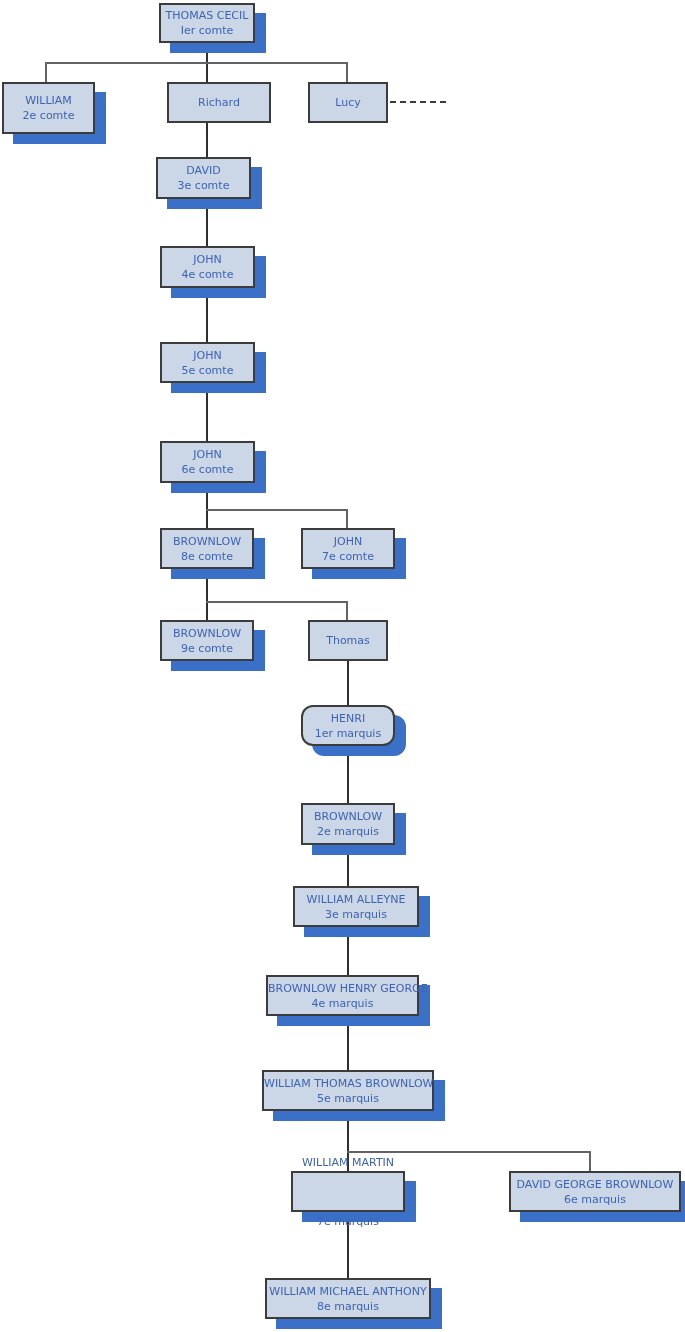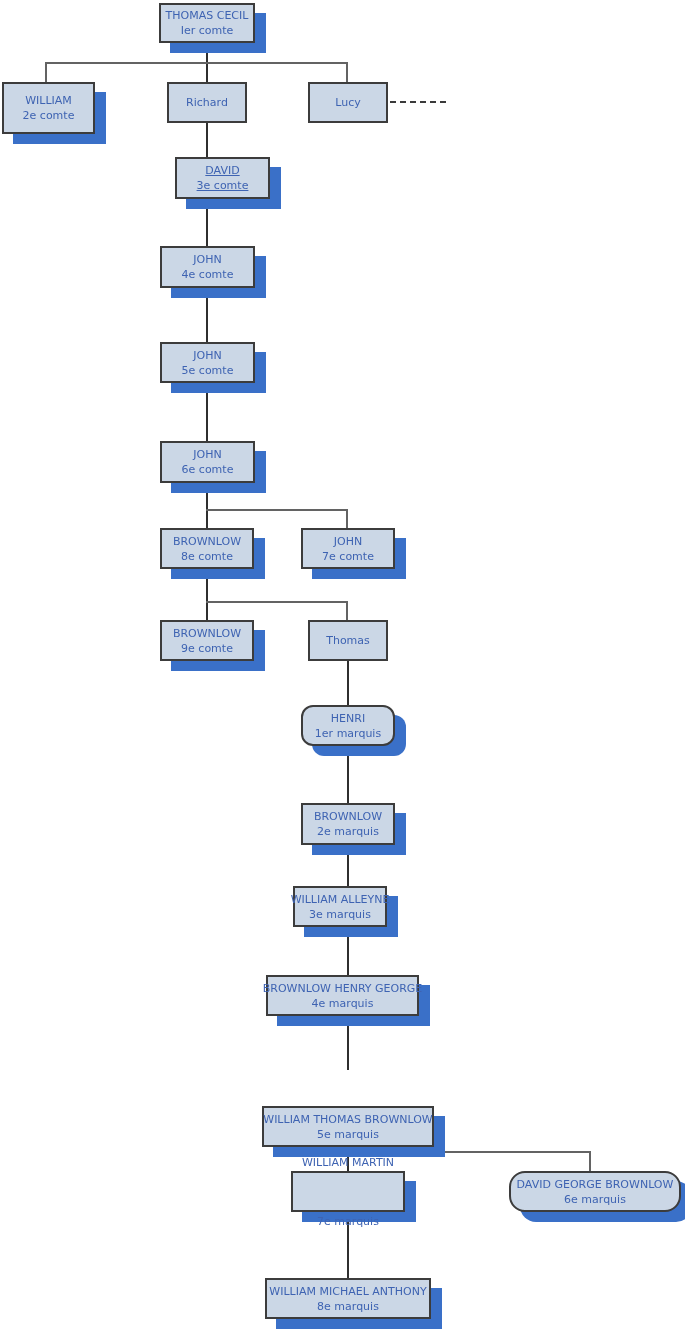--- a/index.html
+++ b/index.html
@@ -14,21 +14,21 @@
   html,body{margin:0;padding:0;background:var(--bg);}
   #canvas{
     position:relative;width:685px;height:1332px;background:var(--bg);
     font-family:"DejaVu Sans","Liberation Sans",sans-serif;
     overflow:hidden;
   }
   .node{
     position:absolute;box-sizing:border-box;
     background:var(--node-fill);
     border:2px solid var(--node-border);
-    display:flex;flex-direction:column;align-items:center;justify-content:center;
+    display:flex;flex-direction:column;justify-content:center;
     text-align:center;color:var(--text);
     font-size:11px;line-height:15px;white-space:nowrap;
     cursor:pointer;
   }
   .node.shadowed{box-shadow:11px 10px 0 0 var(--shadow);}
   .vline{position:absolute;width:2px;background:var(--line);}
   .rail{position:absolute;height:2px;background:var(--rail);}
   .raildrop{position:absolute;width:2px;background:var(--rail);}
   .dashedline{position:absolute;height:0;border-top:2px dashed #3a3a3a;}
 </style>
@@ -70,30 +70,30 @@
   <div class="node shadowed" style="left:159px;top:3px;width:96px;height:40px;">
     <div>THOMAS CECIL</div>
     <div>Ier comte</div>
   </div>
 
   <div class="node shadowed" style="left:2px;top:82px;width:93px;height:52px;">
     <div>WILLIAM</div>
     <div>2e comte</div>
   </div>
 
-  <div class="node" style="left:167px;top:82px;width:80px;height:41px;">
+  <div class="node" style="left:167px;top:82px;width:104px;height:41px;">
     <div>Richard</div>
   </div>
 
   <div class="node" style="left:308px;top:82px;width:80px;height:41px;">
     <div>Lucy</div>
   </div>
 
 
-  <div class="node shadowed" style="left:175px;top:157px;width:95px;height:42px;text-decoration:underline;">
+  <div class="node shadowed" style="left:156px;top:157px;width:95px;height:42px;">
     <div>DAVID</div>
     <div>3e comte</div>
   </div>
 
   <div class="node shadowed" style="left:160px;top:246px;width:95px;height:42px;">
     <div>JOHN</div>
     <div>4e comte</div>
   </div>
 
   <div class="node shadowed" style="left:160px;top:342px;width:95px;height:41px;">
@@ -128,41 +128,41 @@
   <div class="node shadowed" style="left:301px;top:705px;width:94px;height:41px;border-radius:12px;">
     <div>HENRI</div>
     <div>1er marquis</div>
   </div>
 
   <div class="node shadowed" style="left:301px;top:803px;width:94px;height:42px;">
     <div>BROWNLOW</div>
     <div>2e marquis</div>
   </div>
 
-  <div class="node shadowed" style="left:293px;top:886px;width:94px;height:41px;">
+  <div class="node shadowed" style="left:293px;top:886px;width:126px;height:41px;">
     <div>WILLIAM ALLEYNE</div>
     <div>3e marquis</div>
   </div>
 
   <div class="node shadowed" style="left:266px;top:975px;width:153px;height:41px;">
     <div>BROWNLOW HENRY GEORGE</div>
     <div>4e marquis</div>
   </div>
 
-  <div class="node shadowed" style="left:262px;top:1106px;width:172px;height:41px;">
+  <div class="node shadowed" style="left:262px;top:1070px;width:172px;height:41px;">
     <div>WILLIAM THOMAS BROWNLOW</div>
     <div>5e marquis</div>
   </div>
 
   <div class="node shadowed" style="left:291px;top:1171px;width:114px;height:41px;gap:44px;">
     <div>WILLIAM MARTIN</div>
     <div>7e marquis</div>
   </div>
 
-  <div class="node shadowed" style="left:509px;top:1171px;width:172px;height:41px;border-radius:16px;">
+  <div class="node shadowed" style="left:509px;top:1171px;width:172px;height:41px;">
     <div>DAVID GEORGE BROWNLOW</div>
     <div>6e marquis</div>
   </div>
 
   <div class="node shadowed" style="left:265px;top:1278px;width:166px;height:41px;">
     <div>WILLIAM MICHAEL ANTHONY</div>
     <div>8e marquis</div>
   </div>
 
 </div>

